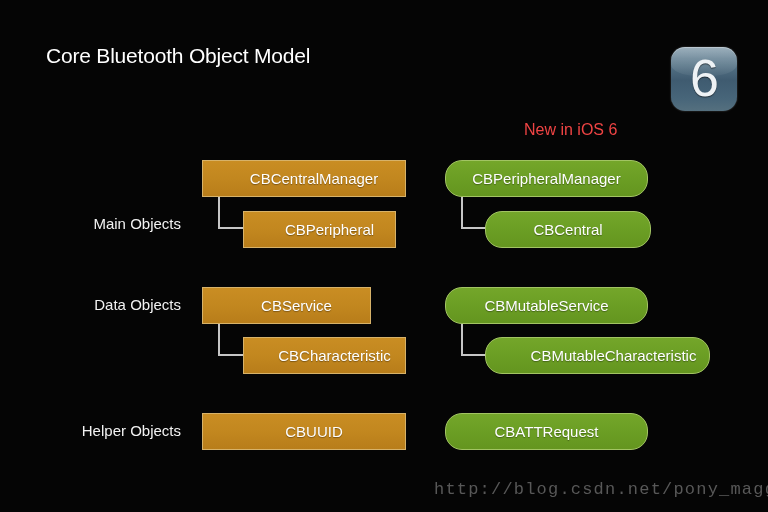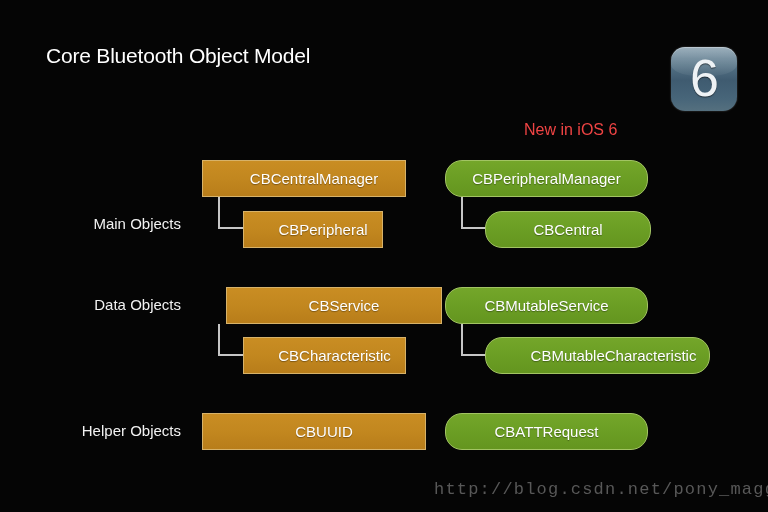--- a/index.html
+++ b/index.html
@@ -164,52 +164,52 @@
 
   <div class="row-label" style="left:21px; top:169px;margin-top:46px;">Main Objects</div>
 
   <div class="node orange" style="left:202px; top:160px; width:204px; height:37px;">CBCentralManager</div>
 
   <div class="connector" style="left:218px; top:197px; width:26px; height:32px;">
     <div class="vline"></div>
     <div class="hline"></div>
   </div>
 
-  <div class="node orange" style="left:243px; top:211px; width:140px; height:37px;">CBPeripheral</div>
+  <div class="node orange" style="left:243px; top:211px; width:153px; height:37px;">CBPeripheral</div>
 
   <div class="node green" style="left:445px; top:160px; width:203px; height:37px;">CBPeripheralManager</div>
 
   <div class="connector" style="left:461px; top:197px; width:26px; height:32px;">
     <div class="vline"></div>
     <div class="hline"></div>
   </div>
 
   <div class="node green" style="left:485px; top:211px; width:166px; height:37px;">CBCentral</div>
 
   <div class="row-label" style="left:21px; top:296px;">Data Objects</div>
 
-  <div class="node orange" style="left:202px; top:287px; width:216px; height:37px;margin-left:24px;">CBService</div>
+  <div class="node orange" style="left:202px; top:287px; width:169px; height:37px;">CBService</div>
 
   <div class="connector" style="left:218px; top:324px; width:26px; height:32px;">
     <div class="vline"></div>
     <div class="hline"></div>
   </div>
 
   <div class="node orange" style="left:243px; top:337px; width:163px; height:37px;">CBCharacteristic</div>
 
   <div class="node green" style="left:445px; top:287px; width:203px; height:37px;">CBMutableService</div>
 
   <div class="connector" style="left:461px; top:324px; width:26px; height:32px;">
     <div class="vline"></div>
     <div class="hline"></div>
   </div>
 
   <div class="node green" style="left:485px; top:337px; width:225px; height:37px;padding-left:32px;">CBMutableCharacteristic</div>
 
   <div class="row-label" style="left:21px; top:422px;">Helper Objects</div>
 
-  <div class="node orange" style="left:202px; top:413px; width:224px; height:37px;">CBUUID</div>
+  <div class="node orange" style="left:202px; top:413px; width:204px; height:37px;">CBUUID</div>
 
   <div class="node green" style="left:445px; top:413px; width:203px; height:37px;">CBATTRequest</div>
 
   <div id="watermark">http://blog.csdn.net/pony_maggie</div>
 
 </div>
 
 </body></html>

